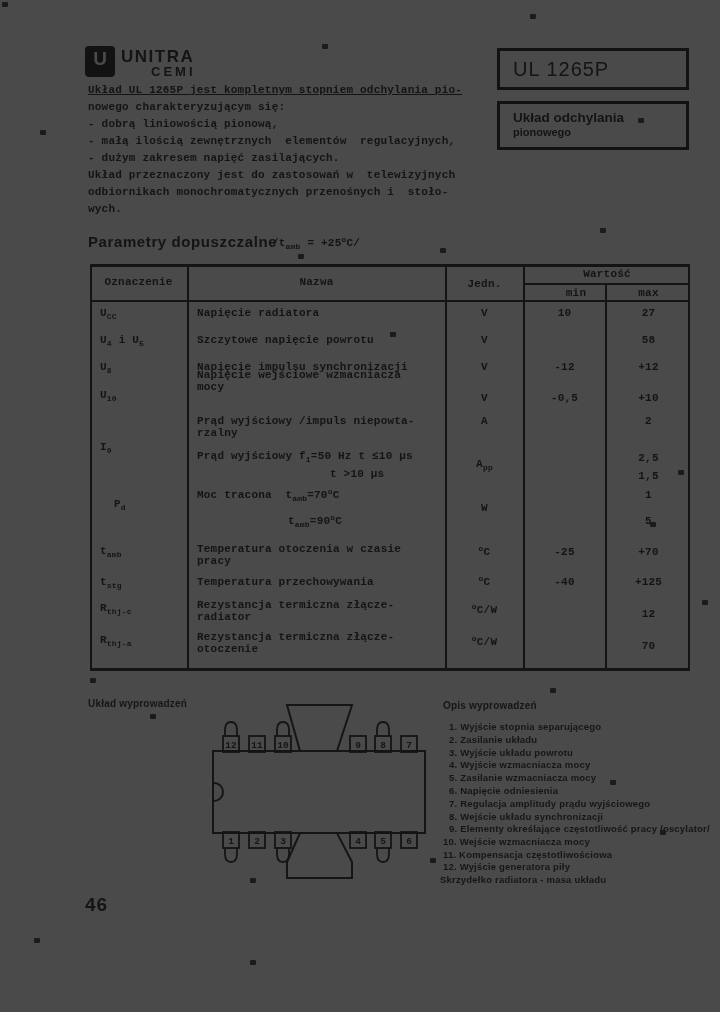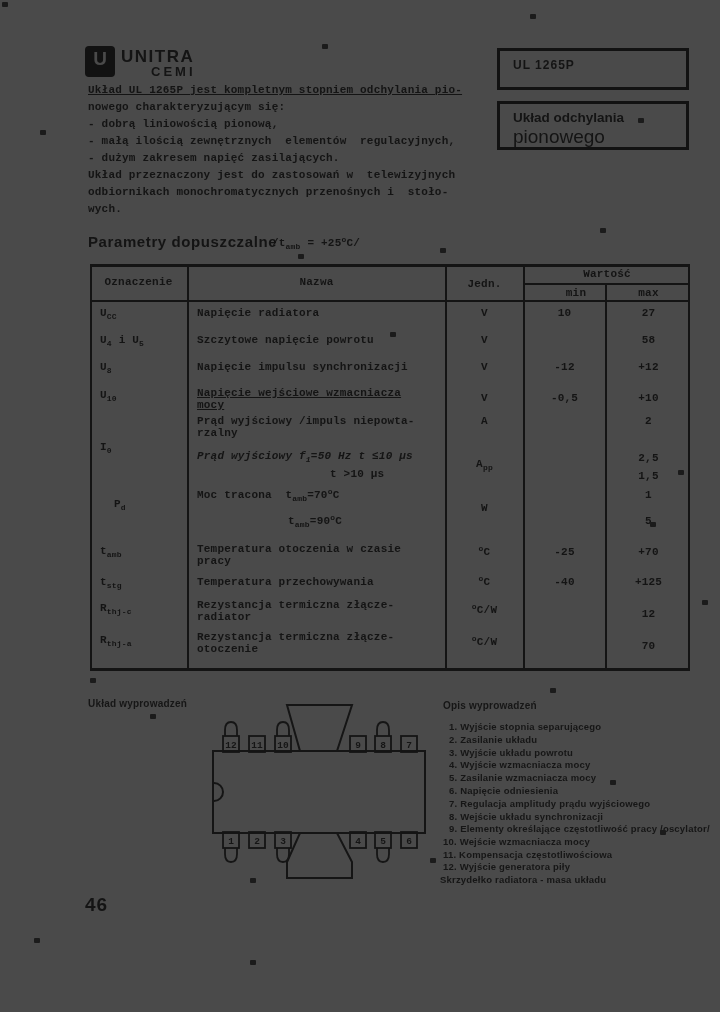--- a/index.html
+++ b/index.html
@@ -33,25 +33,25 @@
     <div class="abs mono" style="left:88px;top:101px;">nowego charakteryzującym się:</div>
     <div class="abs mono" style="left:88px;top:118px;">- dobrą liniowością pionową,</div>
     <div class="abs mono" style="left:88px;top:135px;">- małą ilością zewnętrznych  elementów  regulacyjnych,</div>
     <div class="abs mono" style="left:88px;top:152px;">- dużym zakresem napięć zasilających.</div>
     <div class="abs mono" style="left:88px;top:169px;">Układ przeznaczony jest do zastosowań w  telewizyjnych</div>
     <div class="abs mono" style="left:88px;top:186px;">odbiornikach monochromatycznych przenośnych i  stoło-</div>
     <div class="abs mono" style="left:88px;top:203px;">wych.</div>
   </div>
 
   <div class="abs box" style="left:497px;top:48px;width:186px;height:36px;">
-    <div class="abs sans" style="left:13px;top:7px;font-size:12px;font-weight:bold;letter-spacing:1px;">UL 1265P</div>
+    <div class="abs sans" style="left:13px;top:7px;font-size:20px;font-weight:normal;letter-spacing:1px;">UL 1265P</div>
   </div>
   <div class="abs box" style="left:497px;top:101px;width:186px;height:43px;">
     <div class="abs sans" style="left:13px;top:6px;font-size:13.5px;font-weight:bold;">Układ odchylania</div>
-    <div class="abs sans" style="left:13px;top:22px;font-size:19px;font-weight:normal;">pionowego</div>
+    <div class="abs sans" style="left:13px;top:22px;font-size:11px;font-weight:bold;">pionowego</div>
   </div>
 
   <div class="abs sans" style="left:88px;top:233px;font-size:15px;font-weight:bold;letter-spacing:0.6px;">Parametry dopuszczalne</div>
   <div class="abs mono" style="left:272px;top:237px;">/t<sub>amb</sub> = +25<sup>o</sup>C/</div>
 
   <div>
 
     <div class="abs line" style="left:90px;top:264px;width:600px;height:3px;"></div>
     <div class="abs line" style="left:90px;top:668px;width:600px;height:3px;"></div>
     <div class="abs line" style="left:90px;top:264px;width:2px;height:407px;"></div>
@@ -77,23 +77,23 @@
     <div class="abs mono" style="left:100px;top:441px;">I<sub>0</sub></div>
     <div class="abs mono" style="left:114px;top:498px;">P<sub>d</sub></div>
     <div class="abs mono" style="left:100px;top:545px;">t<sub>amb</sub></div>
     <div class="abs mono" style="left:100px;top:576px;">t<sub>stg</sub></div>
     <div class="abs mono" style="left:100px;top:602px;">R<sub>thj-c</sub></div>
     <div class="abs mono" style="left:100px;top:634px;">R<sub>thj-a</sub></div>
 
     <div class="abs mono2" style="left:197px;top:307px;">Napięcie radiatora</div>
     <div class="abs mono2" style="left:197px;top:334px;">Szczytowe napięcie powrotu</div>
     <div class="abs mono2" style="left:197px;top:361px;">Napięcie impulsu synchronizacji</div>
-    <div class="abs mono2" style="left:197px;top:387px;text-decoration:underline;">Napięcie wejściowe wzmacniacza<br>mocy</div>
+    <div class="abs mono2" style="left:197px;top:369px;">Napięcie wejściowe wzmacniacza<br>mocy</div>
     <div class="abs mono2" style="left:197px;top:415px;">Prąd wyjściowy /impuls niepowta-<br>rzalny</div>
-    <div class="abs mono2" style="left:197px;top:450px;font-style:italic;">Prąd wyjściowy f<sub>1</sub>=50 Hz t ≤10 µs</div>
+    <div class="abs mono2" style="left:197px;top:450px;">Prąd wyjściowy f<sub>1</sub>=50 Hz t ≤10 µs</div>
     <div class="abs mono2" style="left:330px;top:468px;">t &gt;10 µs</div>
     <div class="abs mono2" style="left:197px;top:489px;">Moc tracona  t<sub>amb</sub>=70<sup>o</sup>C</div>
     <div class="abs mono2" style="left:288px;top:515px;">t<sub>amb</sub>=90<sup>o</sup>C</div>
     <div class="abs mono2" style="left:197px;top:543px;">Temperatura otoczenia w czasie<br>pracy</div>
     <div class="abs mono2" style="left:197px;top:576px;">Temperatura przechowywania</div>
     <div class="abs mono2" style="left:197px;top:599px;">Rezystancja termiczna złącze-<br>radiator</div>
     <div class="abs mono2" style="left:197px;top:631px;">Rezystancja termiczna złącze-<br>otoczenie</div>
 
     <div class="abs mono ctr" style="left:446px;top:307px;width:77px;">V</div>
     <div class="abs mono ctr" style="left:446px;top:334px;width:77px;">V</div>

